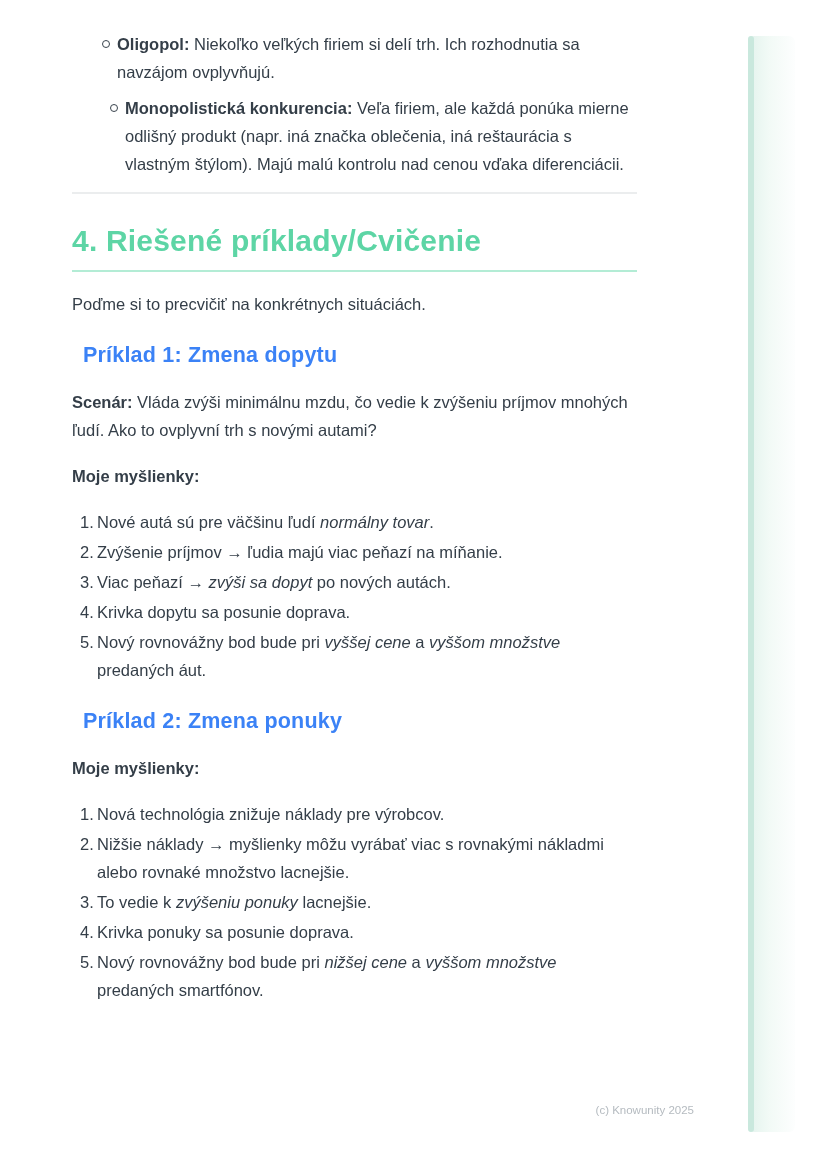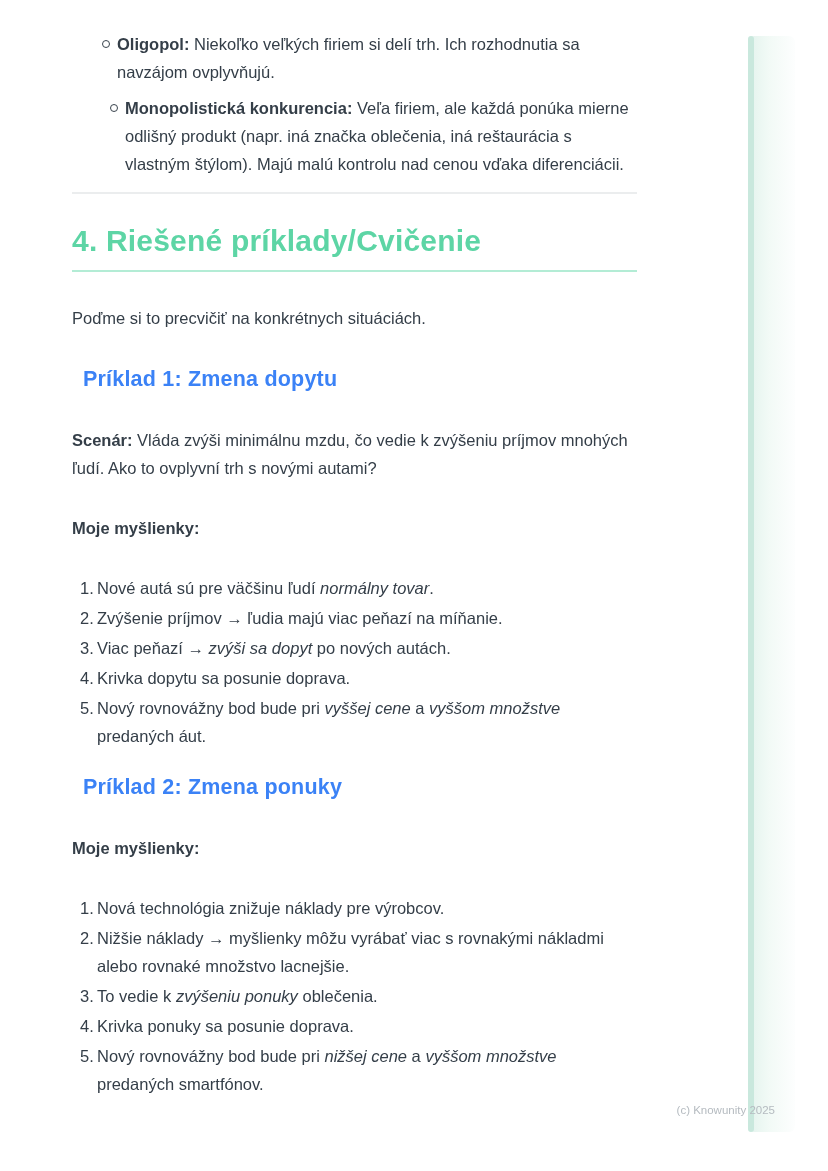--- a/index.html
+++ b/index.html
@@ -5,37 +5,37 @@
   html, body {
     margin: 0;
     padding: 0;
     background: #ffffff;
     width: 828px;
     height: 1171px;
     overflow: hidden;
   }
   .page {
     position: relative;
-    width: 828px;
+    width: 747px;
     height: 1171px;
     background: #ffffff;
     font-family: "Liberation Sans", "DejaVu Sans", sans-serif;
     color: #343e48;
   }
   .content {
     position: absolute;
     left: 72px;
     top: 0;
     width: 565px;
     padding-top: 30px;
     font-size: 16.5px;
     line-height: 28px;
     color: #343e48;
   }
-  p { margin: 32px 0; }
+  p { margin: 18px 0; }
   strong { font-weight: 700; }
   em { font-style: italic; }
 
   
   ul.bullets {
     list-style: none;
     margin: 0 0 14px 0;
     padding: 0 0 0 45px;
   }
   ul.bullets > li { position: relative; }
@@ -165,21 +165,21 @@
         <li><span>Nový rovnovážny bod bude pri </span><em>vyššej cene</em><span> a </span><em>vyššom množstve</em><span> predaných áut.</span></li>
       </ol>
     </section>
 
     <section>
       <h2 class="example-title">Príklad 2: Zmena ponuky</h2>
       <p><strong>Moje myšlienky:</strong></p>
       <ol class="steps">
         <li><span>Nová technológia znižuje náklady pre výrobcov.</span></li>
         <li><span>Nižšie náklady → myšlienky môžu vyrábať viac s rovnakými nákladmi alebo rovnaké množstvo lacnejšie.</span></li>
-        <li><span>To vedie k </span><em>zvýšeniu ponuky</em><span> oblečenia.</span></li>
+        <li><span>To vedie k </span><em>zvýšeniu ponuky</em><span> lacnejšie.</span></li>
         <li><span>Krivka ponuky sa posunie doprava.</span></li>
         <li><span>Nový rovnovážny bod bude pri </span><em>nižšej cene</em><span> a </span><em>vyššom množstve</em><span> predaných smartfónov.</span></li>
       </ol>
     </section>
 
   </main>
 
   <div class="scroll-rail">
     <div class="scroll-thumb"></div>
   </div>

